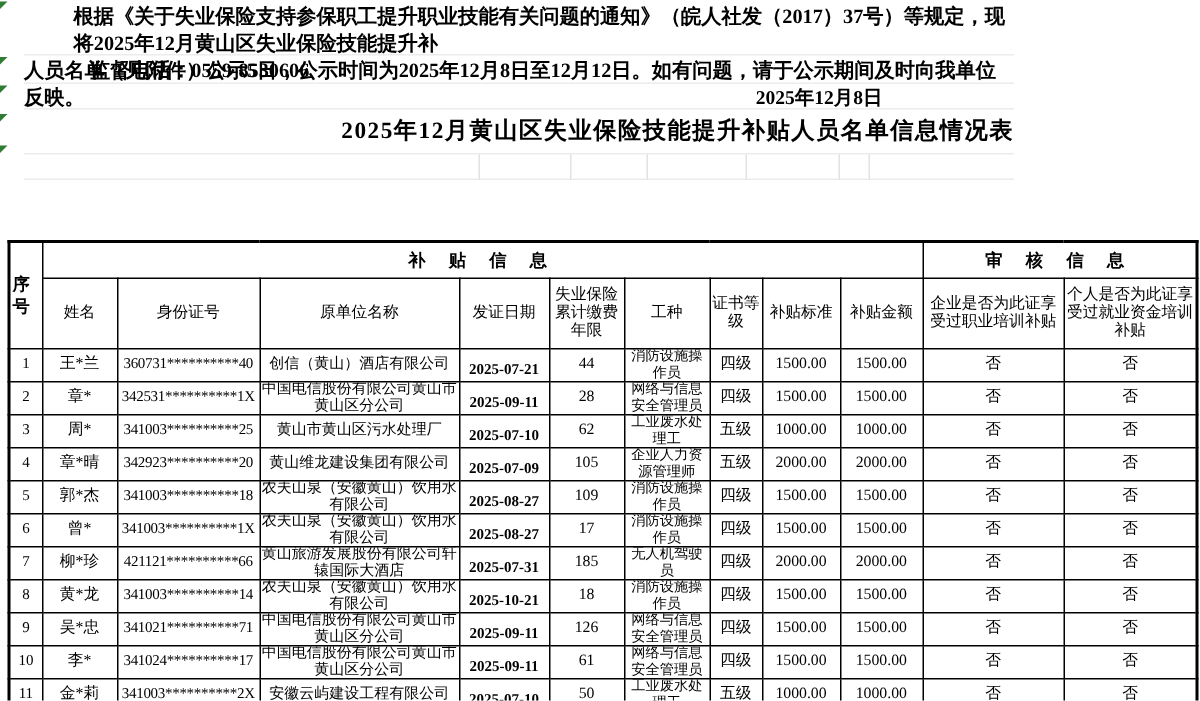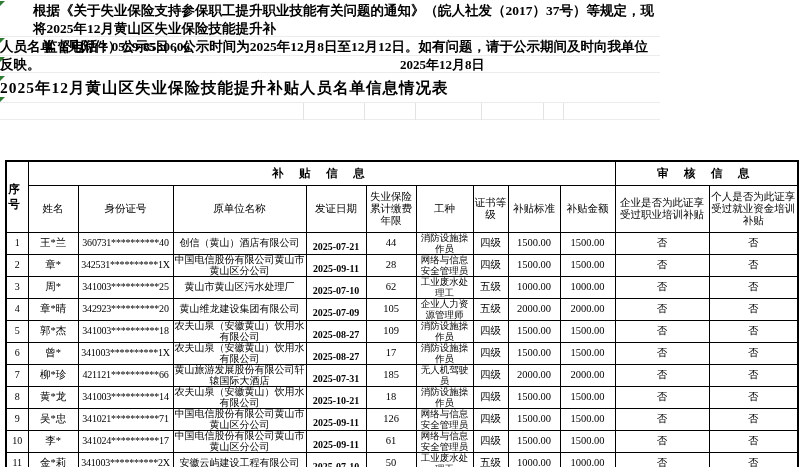--- a/index.html
+++ b/index.html
@@ -2,29 +2,29 @@
 <html><head>
 <meta charset="utf-8">
 <style>
   html,body{margin:0;padding:0;}
   body{
     width:800px;height:467px;overflow:hidden;background:#ffffff;
     font-family:"Liberation Serif","DejaVu Serif",serif;
     color:#000;position:relative;
   }
   
-  .topsec{position:absolute;left:0;top:0;width:660px;}
+  .topsec{position:absolute;left:16px;top:0;width:660px;}
   .trow{position:relative;border-bottom:1px solid #ececec;box-sizing:border-box;}
   .para{height:37px;font-size:13.5px;font-weight:600;line-height:18px;padding-top:2px;}
   .para .l1{padding-left:33px;}
   .para .l2{padding-left:0;}
   .oneline{height:19px;font-size:13.5px;font-weight:600;line-height:19px;padding-left:44px;}
   .sigrow{height:21px;font-size:13.5px;font-weight:600;line-height:21px;padding-left:400px;text-align:center;}
-  .daterow{height:17px;font-size:13px;font-weight:600;line-height:17px;padding-left:400px;}
-  .titlerow{height:30px;font-size:15.5px;font-weight:bold;line-height:30px;text-align:left;letter-spacing:1px;}
+  .daterow{height:17px;font-size:13px;font-weight:600;line-height:17px;padding-left:400px;text-align:center;}
+  .titlerow{height:30px;font-size:15.5px;font-weight:bold;line-height:30px;text-align:right;letter-spacing:1px;}
   .gaprow{height:17px;}
   .vline{position:absolute;top:0;width:1px;height:17px;background:#e2e2e2;}
   
   .tri{position:absolute;left:0;width:0;height:0;
        border-top:5px solid #2f7d32;border-right:5px solid transparent;}
   
   table{border-collapse:collapse;table-layout:fixed;position:absolute;left:5px;top:160px;
         width:792px;border:2px solid #000;background:#fff;}
   th,td{border:1px solid #000;text-align:center;vertical-align:middle;
         overflow:hidden;padding:0 1px;word-break:break-all;}

